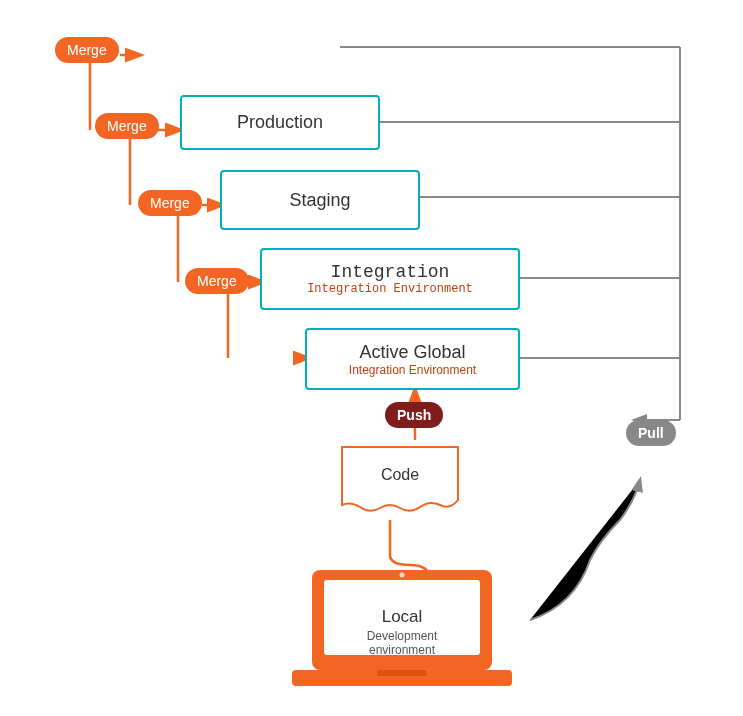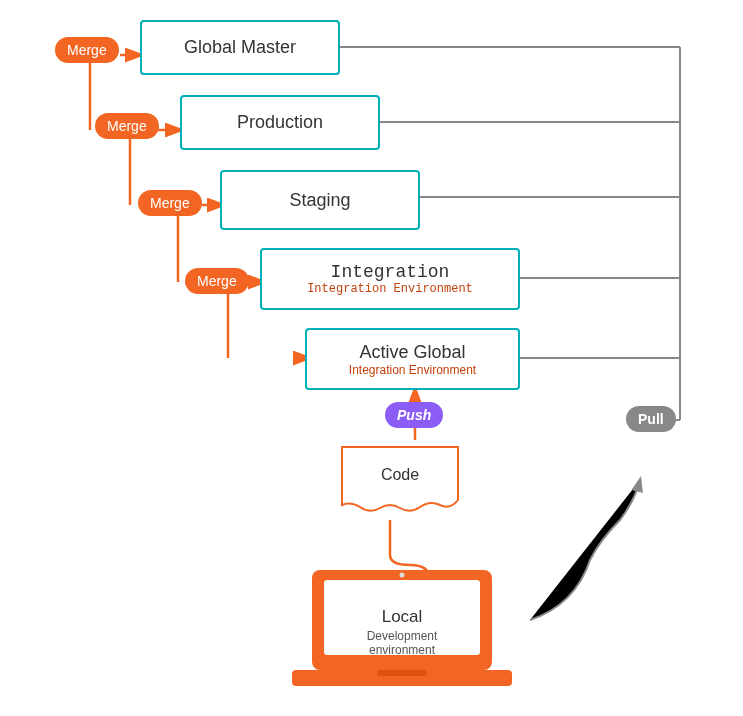--- a/index.html
+++ b/index.html
@@ -48,27 +48,26 @@
       background: #f26522;
       color: #fff;
       border-radius: 20px;
       padding: 5px 12px;
       font-size: 14px;
       font-weight: normal;
       text-align: right;
     }
     .push-badge {
       position: absolute;
-      background: #8b5cf6;
+      background: #7f1d1d;
       color: #fff;
       border-radius: 20px;
       padding: 5px 12px;
       font-size: 14px;
       font-weight: bold;
-      font-style: italic;
     }
     .pull-badge {
       position: absolute;
       background: #888;
       color: #fff;
       border-radius: 20px;
       padding: 5px 12px;
       font-size: 14px;
       font-weight: bold;
     }
@@ -126,23 +125,20 @@
     <defs>
       <marker id="arrowOrange" markerWidth="8" markerHeight="8" refX="6" refY="3" orient="auto">
         <path d="M0,0 L0,6 L8,3 z" fill="#f26522"></path>
       </marker>
       <marker id="arrowGray" markerWidth="8" markerHeight="8" refX="6" refY="3" orient="auto">
         <path d="M0,0 L0,6 L8,3 z" fill="#888"></path>
       </marker>
     </defs>
   </svg>
 
-  <div class="branch-box" style="left:140px; top:20px; width:200px; height:55px;">
-    <span class="main-label">Global Master</span>
-  </div>
 
   <div class="branch-box" style="left:180px; top:95px; width:200px; height:55px;">
     <span class="main-label">Production</span>
   </div>
 
   <div class="branch-box" style="left:220px; top:170px; width:200px; height:60px;">
     <span class="main-label">Staging</span>
   </div>
 
   <div class="branch-box" style="left:260px; top:248px; width:260px; height:62px;font-family:Liberation Mono, monospace;">
@@ -165,21 +161,21 @@
     <span>Merge</span>
   </div>
   <div class="merge-badge" style="left:185px; top:268px;">
     <span>Merge</span>
   </div>
 
   <div class="push-badge" style="left:385px; top:402px;">
     <span>Push</span>
   </div>
 
-  <div class="pull-badge" style="left:626px; top:406px;">
+  <div class="pull-badge" style="left:626px; top:420px;">
     <span>Pull</span>
   </div>
 
   <div style="position:absolute; left:340px; top:445px; width:120px; height:75px;">
     <svg width="120" height="75" xmlns="http://www.w3.org/2000/svg">
 
       <path d="M2,2 L118,2 L118,55 Q110,65 100,60 Q90,55 80,62 Q70,69 60,63 Q50,57 40,63 Q30,69 20,62 Q10,56 2,60 Z" fill="white" stroke="#f26522" stroke-width="2"></path>
       <text x="60" y="35" text-anchor="middle" font-size="16" fill="#333">Code</text>
     </svg>
   </div>

